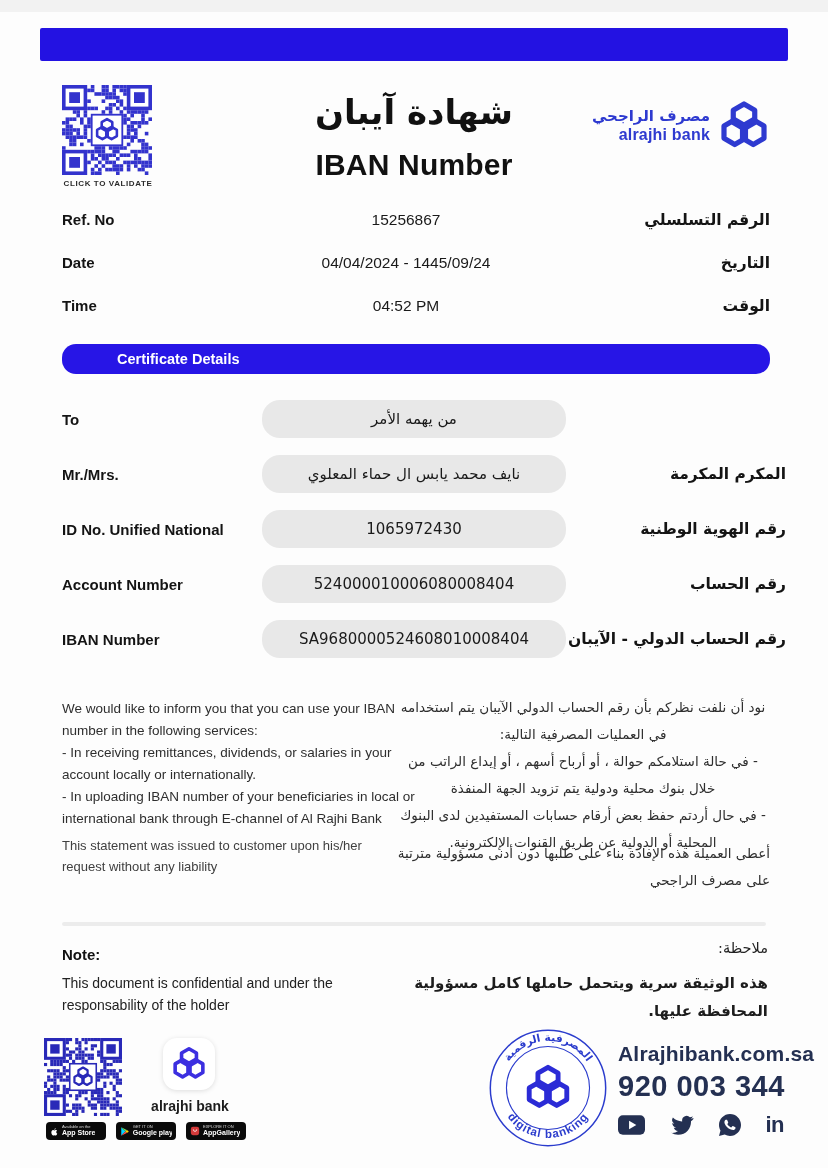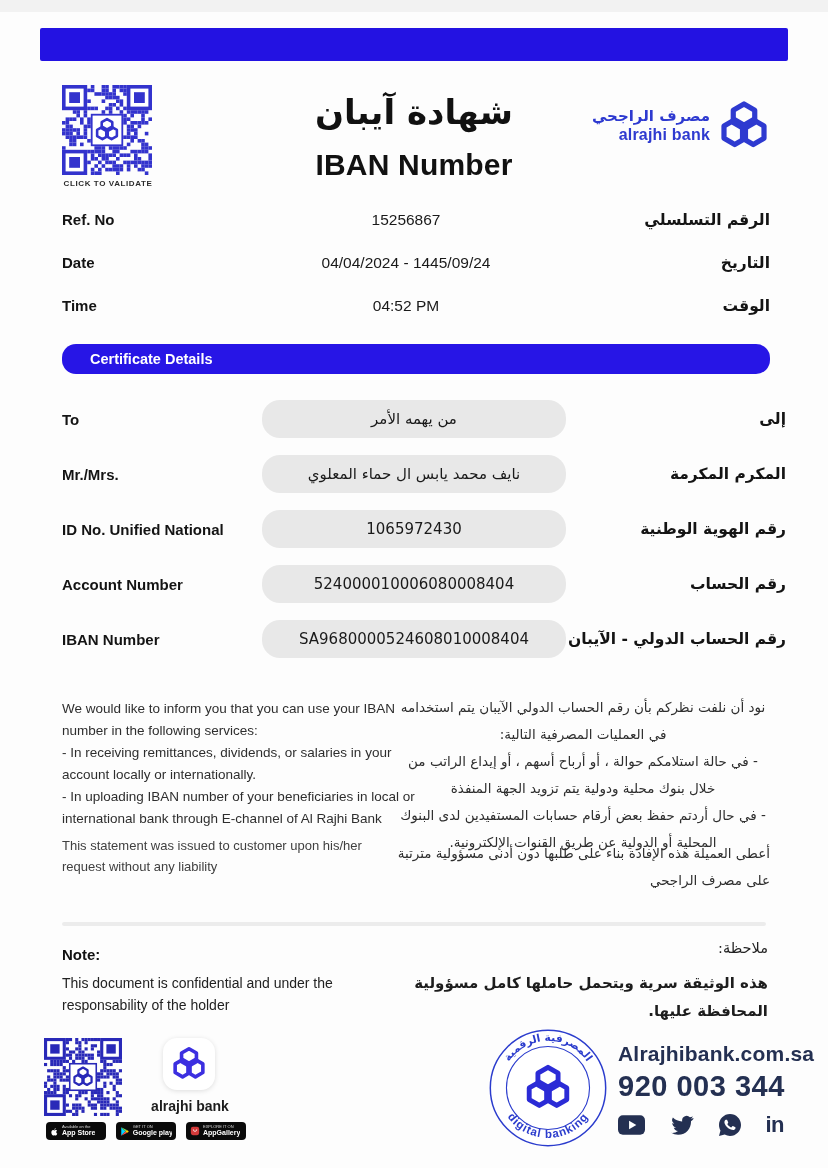--- a/index.html
+++ b/index.html
@@ -30,21 +30,21 @@
 
   
   .meta { position:absolute; left:62px; right:58px; top:198px; }
   .meta-row { display:grid; grid-template-columns:200px 1fr 220px; align-items:center; height:43px; }
   .label-en { font-size:15px; font-weight:700; color:#141414; }
   .meta-value { text-align:center; font-size:15.5px; color:#1a1a1a; }
   .label-ar { text-align:right; font-size:15.5px; font-weight:700; color:#141414; font-family:"DejaVu Sans",sans-serif; direction:rtl; }
 
   
   .section-bar { position:absolute; left:62px; right:58px; top:344px; height:30px; background:#2715e6; border-radius:14px; display:flex; align-items:center; padding-left:28px; }
-  .section-bar span { color:#fff; font-size:14.5px; font-weight:700; }
+  .section-bar span { color:#fff; font-size:14.5px; font-weight:700;margin-left:27px; }
 
   
   .details { position:absolute; left:62px; right:58px; top:400px; }
   .detail-row { display:grid; grid-template-columns:200px 1fr 220px; align-items:center; height:38px; margin-bottom:17px; }
   .pill { justify-self:center; width:304px; height:38px; background:#e8e8e8; border-radius:18px; display:flex; align-items:center; justify-content:center; font-size:15px; color:#1a1a1a; font-family:"DejaVu Sans","Liberation Sans",sans-serif; }
 
   
   .para-en { position:absolute; left:62px; top:698px; width:358px; font-size:13.5px; line-height:1.63; color:#2e2e2e; white-space:pre-line; }
   .para-en-closing { position:absolute; left:62px; top:836px; width:340px; font-size:13px; line-height:1.6; color:#404040; }
   .para-ar { position:absolute; right:58px; top:694px; width:374px; font-size:13.5px; line-height:2.0; color:#2e2e2e; direction:rtl; text-align:center; white-space:pre-line; font-family:"DejaVu Sans",sans-serif; }
@@ -347,21 +347,20 @@
   </div>
 
   <div class="section-bar">
     <span>Certificate Details</span>
   </div>
 
   <div class="details">
     <div class="detail-row">
       <div class="label-en">To</div>
       <div class="pill">من يهمه الأمر</div>
-      <div class="label-ar">إلى</div>
     </div>
     <div class="detail-row">
       <div class="label-en">Mr./Mrs.</div>
       <div class="pill">نايف محمد يابس  ال حماء المعلوي</div>
       <div class="label-ar">المكرم المكرمة</div>
     </div>
     <div class="detail-row">
       <div class="label-en">ID No. Unified National</div>
       <div class="pill">1065972430</div>
       <div class="label-ar">رقم الهوية الوطنية</div>

